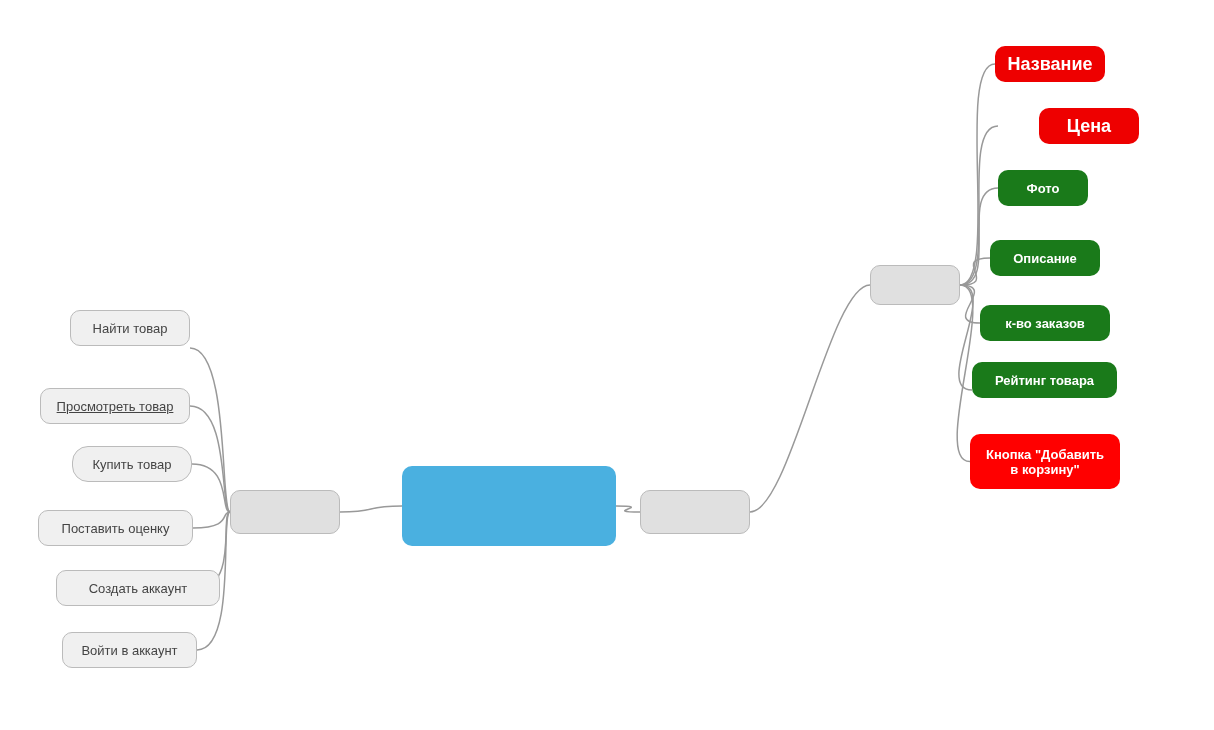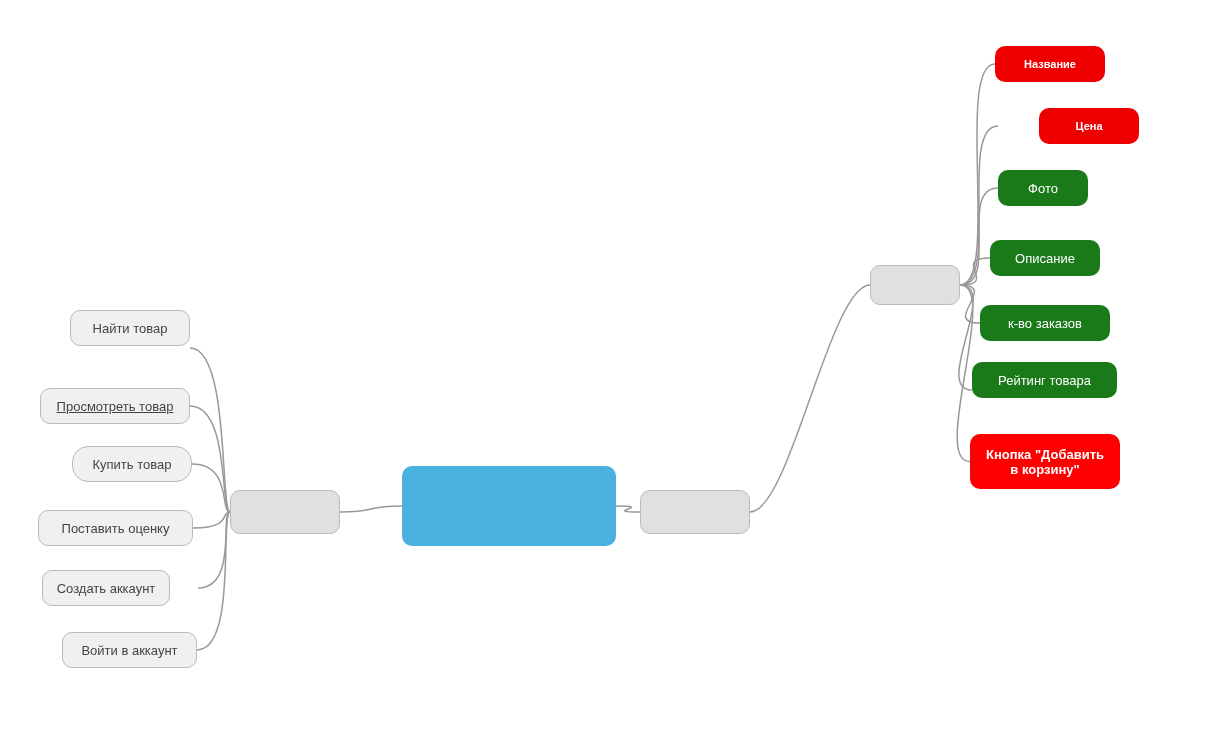--- a/index.html
+++ b/index.html
@@ -50,29 +50,29 @@
       background: #f0f0f0;
       color: #444;
       border: 1.5px solid #bbb;
       border-radius: 10px;
       font-size: 13px;
     }
     .node-red {
       background: #e00;
       color: #fff;
       border-radius: 10px;
-      font-size: 11px;
+      font-size: 18px;
       font-weight: bold;
     }
     .node-green {
       background: #1a7a1a;
       color: #fff;
       border-radius: 10px;
       font-size: 13px;
-      font-weight: normal;
+      font-weight: bold;
     }
     .node-red-bright {
       background: #ff0000;
       color: #fff;
       border-radius: 10px;
       font-size: 13px;
       font-weight: bold;
       white-space: normal;
       text-align: center;
       width: 130px;
@@ -105,21 +105,21 @@
 <div class="node node-mid" style="left: 230px; top: 490px; width: 110px; min-height: 44px;"></div>
 
 <div class="node node-mid" style="left: 640px; top: 490px; width: 110px; min-height: 44px;"></div>
 
 <div class="node node-mid" style="left: 870px; top: 265px; width: 90px; min-height: 40px;"></div>
 
 <div class="node node-leaf-gray" id="ll0" style="left: 70px; top: 310px; width: 120px; min-height: 36px;">Найти товар</div>
 <div class="node node-leaf-gray" id="ll1" style="left: 40px; top: 388px; width: 150px; min-height: 36px; text-decoration: underline;">Просмотреть товар</div>
 <div class="node node-leaf-gray" id="ll2" style="left: 72px; top: 446px; width: 120px; min-height: 36px; border-radius: 16px;">Купить товар</div>
 <div class="node node-leaf-gray" id="ll3" style="left: 38px; top: 510px; width: 155px; min-height: 36px;">Поставить оценку</div>
-<div class="node node-leaf-gray" id="ll4" style="left: 42px; top: 570px; width: 128px; min-height: 36px;">Создать аккаунт</div>
+<div class="node node-leaf-gray" id="ll4" style="left: 56px; top: 570px; width: 164px; min-height: 36px;">Создать аккаунт</div>
 <div class="node node-leaf-gray" id="ll5" style="left: 62px; top: 632px; width: 135px; min-height: 36px;">Войти в аккаунт</div>
 
 <div class="node node-red" id="rl0" style="left: 995px; top: 46px; width: 110px; min-height: 36px;">Название</div>
 <div class="node node-red" id="rl1" style="left: 1024px; top: 108px; width: 100px; min-height: 36px; margin-left: 15px;">Цена</div>
 <div class="node node-green" id="rl2" style="left: 998px; top: 170px; width: 90px; min-height: 36px;">Фото</div>
 <div class="node node-green" id="rl3" style="left: 990px; top: 240px; width: 110px; min-height: 36px;">Описание</div>
 <div class="node node-green" id="rl4" style="left: 980px; top: 305px; width: 130px; min-height: 36px;">к-во заказов</div>
 <div class="node node-green" id="rl5" style="left: 972px; top: 362px; width: 145px; min-height: 36px;">Рейтинг товара</div>
 <div class="node node-red-bright" id="rl6" style="left: 970px; top: 434px; width: 150px; min-height: 55px;">Кнопка "Добавить в корзину"</div>
 

